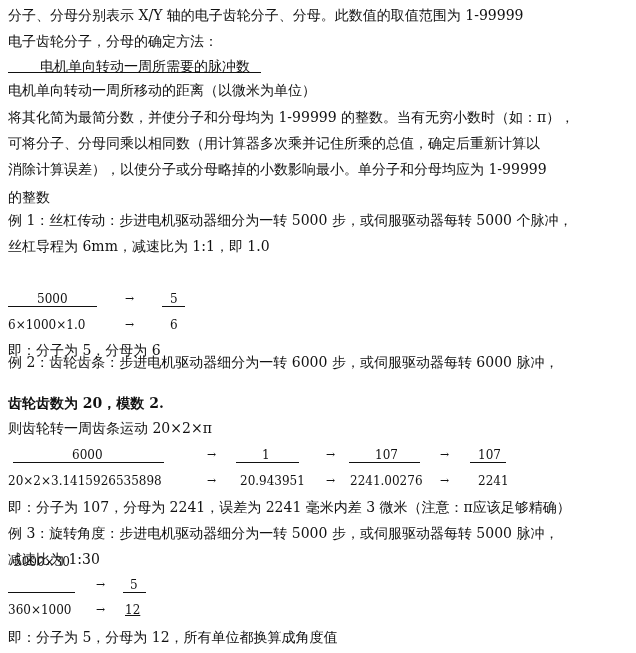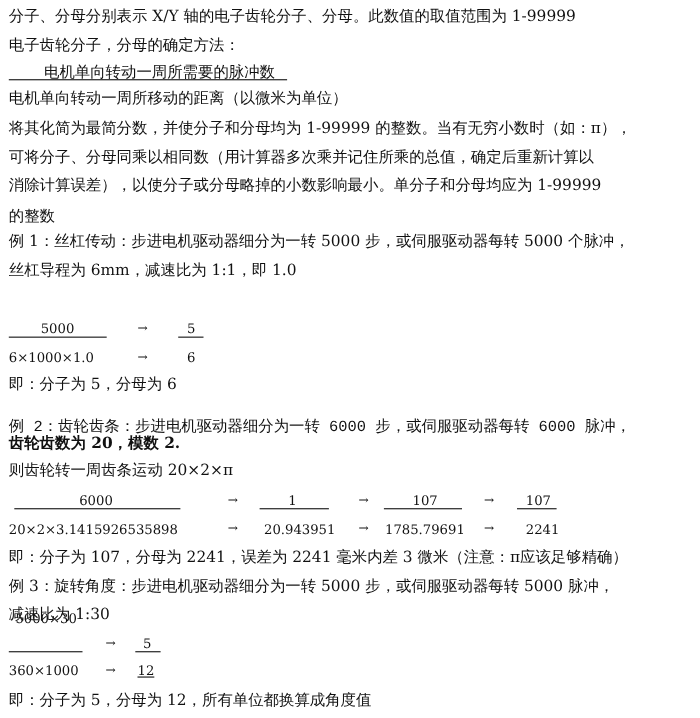--- a/index.html
+++ b/index.html
@@ -35,41 +35,41 @@
 <div class="num" style="top:290px; left:37px;">5000</div>
 <div class="hr" style="top:306px; left:8px; width:89px;"></div>
 <div class="num" style="top:316px; left:8px;">6×1000×1.0</div>
 <div class="arrow" style="top:290px; left:125px;">→</div>
 <div class="arrow" style="top:316px; left:125px;">→</div>
 <div class="num" style="top:290px; left:170px;">5</div>
 <div class="hr" style="top:306px; left:162px; width:23px;"></div>
 <div class="num" style="top:316px; left:170px;">6</div>
 <div class="line" style="top:341px;">即：分子为 5，分母为 6</div>
 
-<div class="line" style="top:380px;font-family:Liberation Mono, monospace;">例 2：齿轮齿条：步进电机驱动器细分为一转 6000 步，或伺服驱动器每转 6000 脉冲，</div>
+<div class="line" style="top:353px;">例 2：齿轮齿条：步进电机驱动器细分为一转 6000 步，或伺服驱动器每转 6000 脉冲，</div>
 <div class="line" style="top:394px;font-weight:bold;">齿轮齿数为 20，模数 2.</div>
 <div class="line" style="top:419px;">则齿轮转一周齿条运动 20×2×π</div>
 
 <div class="num" style="top:446px; left:72px;">6000</div>
 <div class="hr" style="top:462px; left:13px; width:151px;"></div>
 <div class="num" style="top:472px; left:8px;">20×2×3.1415926535898</div>
 
 <div class="arrow" style="top:446px; left:207px;">→</div>
 <div class="arrow" style="top:472px; left:207px;">→</div>
 
 <div class="num" style="top:446px; left:262px;">1</div>
 <div class="hr" style="top:462px; left:236px; width:63px;"></div>
 <div class="num" style="top:472px; left:240px;">20.943951</div>
 
 <div class="arrow" style="top:446px; left:326px;">→</div>
 <div class="arrow" style="top:472px; left:326px;">→</div>
 
 <div class="num" style="top:446px; left:375px;">107</div>
 <div class="hr" style="top:462px; left:349px; width:71px;"></div>
-<div class="num" style="top:472px; left:350px;">1785.79691</div>
+<div class="num" style="top:472px; left:350px;">2241.00276</div>
 
 <div class="arrow" style="top:446px; left:440px;">→</div>
 <div class="arrow" style="top:472px; left:440px;">→</div>
 
 <div class="num" style="top:446px; left:478px;">107</div>
 <div class="hr" style="top:462px; left:470px; width:36px;"></div>
 <div class="num" style="top:472px; left:478px;">2241</div>
 
 <div class="line" style="top:498px;">即：分子为 107，分母为 2241，误差为 2241 毫米内差 3 微米（注意：π应该足够精确）</div>
 

